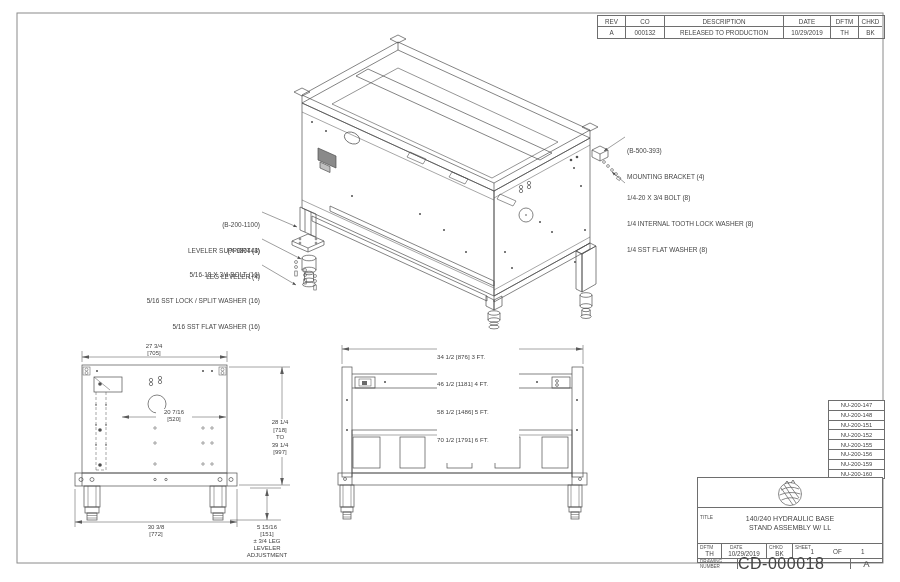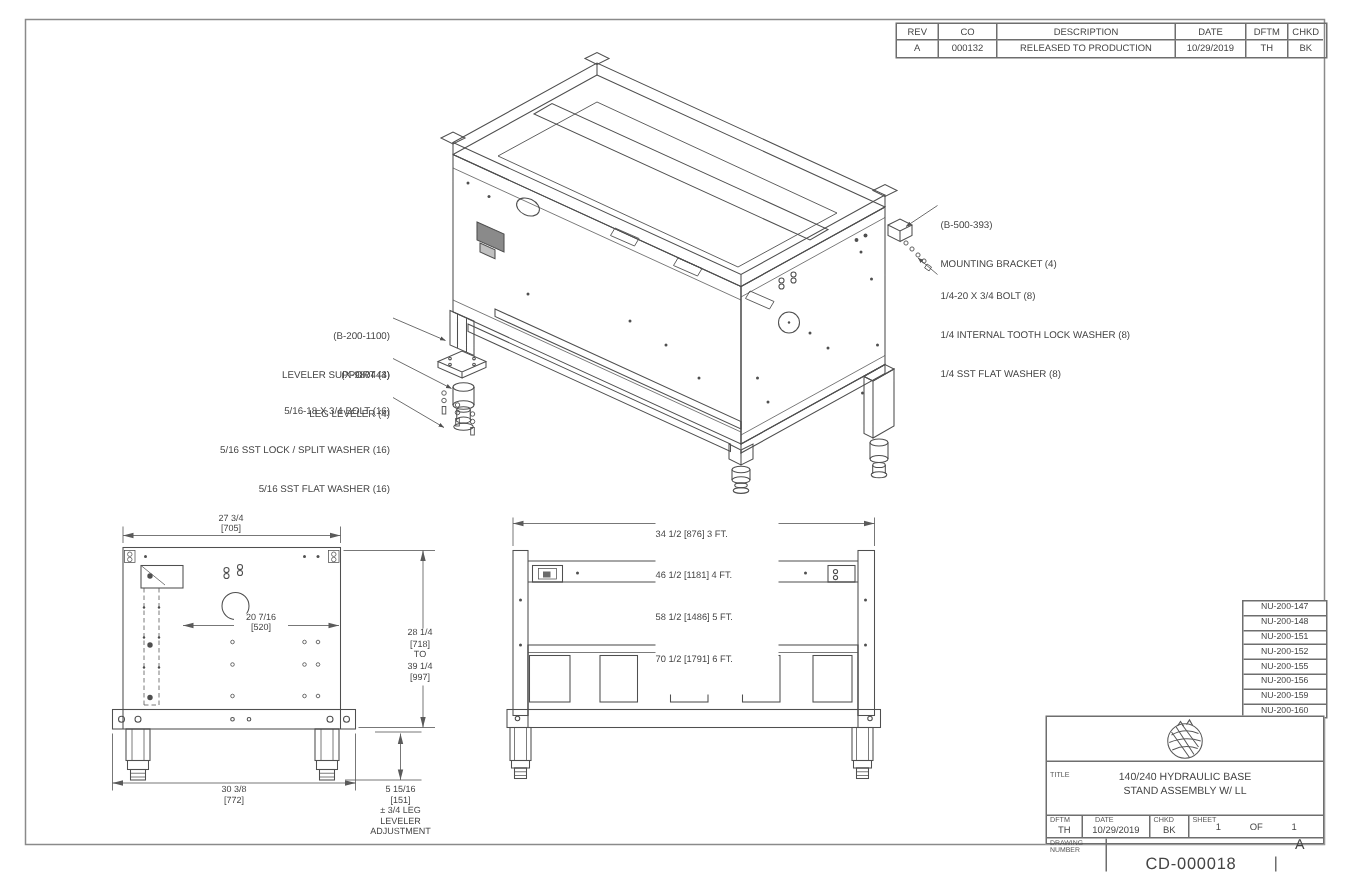--- a/index.html
+++ b/index.html
@@ -33,21 +33,21 @@
   .tb .info-row{height:14px;display:grid;grid-template-columns:24px 45px 26px auto;border-bottom:1px solid #6e6e6e;}
   .tb .info-row .cell{position:relative;border-right:1px solid #6e6e6e;}
   .tb .info-row .cell:last-child{border-right:none;}
   .tb .val{position:absolute;left:0;right:0;top:6px;text-align:center;font-size:6.3px;}
   .tb .sheetvals{position:absolute;left:8px;right:8px;top:4px;display:flex;
                  justify-content:space-around;font-size:6.3px;}
   .tb .draw-row{height:10px;display:grid;grid-template-columns:40px 113px auto;border-bottom:none;}
   .tb .draw-row .cell{position:relative;border-right:1px solid #6e6e6e;}
   .tb .draw-row .cell:last-child{border-right:none;}
   .tb .dn-label{font-size:4.6px;line-height:5px;padding-left:2px;padding-top:0px;color:#555;}
-  .tb .dn-num{text-align:center;font-size:11px;line-height:10px;letter-spacing:0.5px;margin-top:12px;}
+  .tb .dn-num{text-align:left;font-size:16px;line-height:10px;letter-spacing:0.5px;}
   .tb .dn-rev{text-align:center;font-size:9.5px;line-height:10px;}
 </style>
 </head>
 <body>
 
 <div class="sheet">
 
   <svg class="abs" style="left:0;top:0" width="900" height="582" viewBox="0 0 900 582">
     <defs>
       <marker id="arw" viewBox="0 0 8 8" refX="7" refY="4" markerWidth="7.5" markerHeight="7.5" orient="auto">

